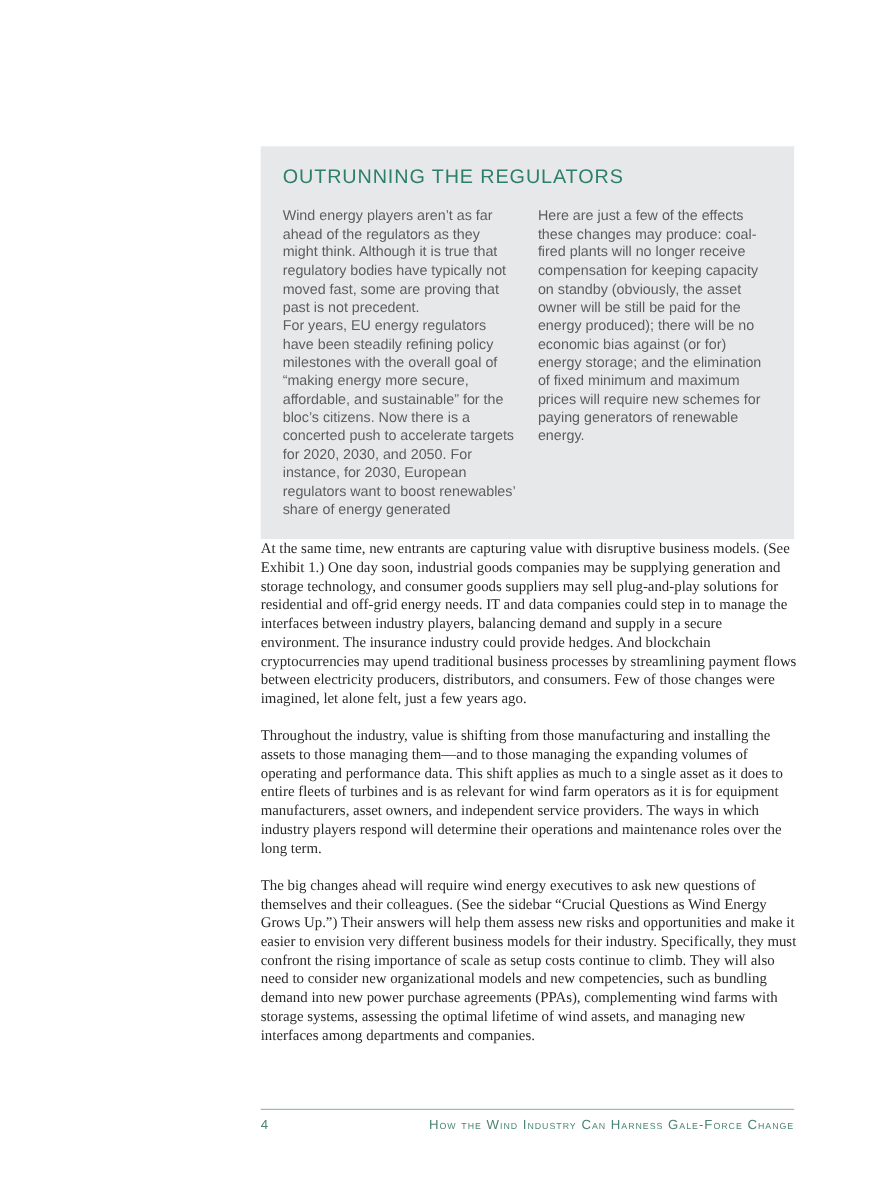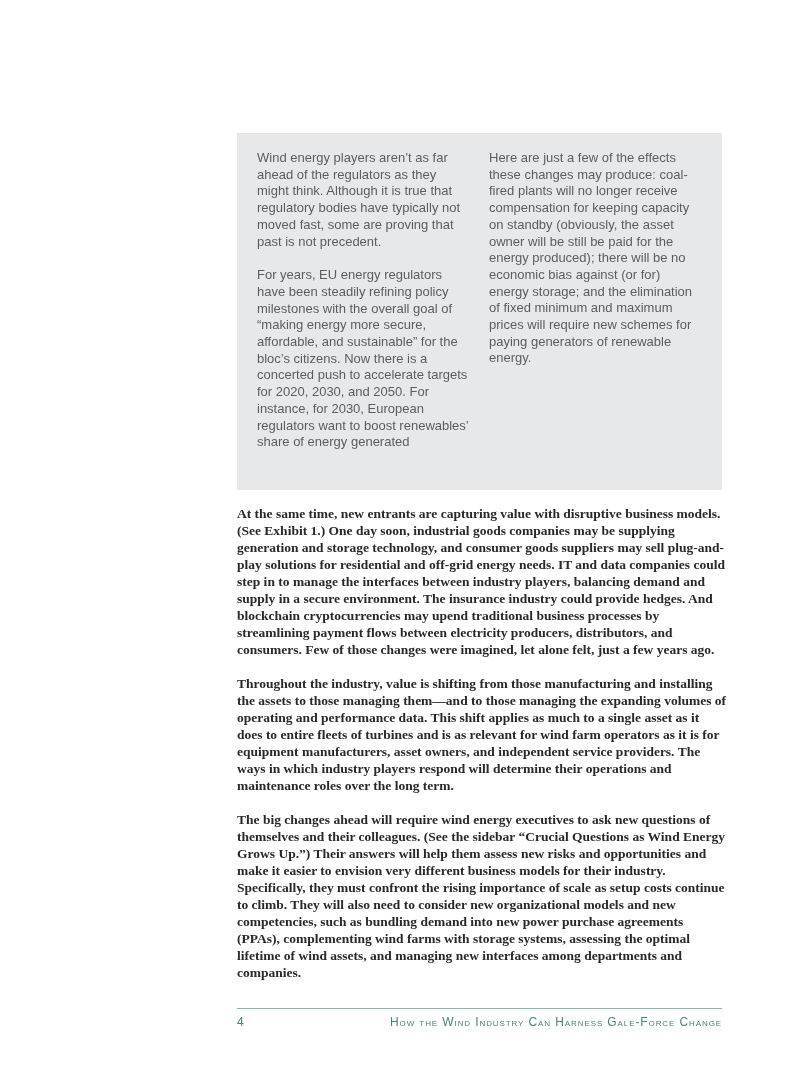--- a/index.html
+++ b/index.html
@@ -37,31 +37,29 @@
     gap: 20px;
   }
   .sidebar-col {
     width: 212px;
   }
   .sidebar-col p {
     font-family: "Liberation Sans", sans-serif;
     font-size: 13px;
     line-height: 16.7px;
     color: #5c5d5f;
-    margin-bottom: 17px;
   }
   .sidebar-col p:last-child { margin-bottom: 0; }
 
   
   .body-text {
     position: absolute;
     left: 237px;
-    top: 505px;
+    top: 490px;
     width: 490px;
-    font-weight: bold;
   }
   .body-text p {
     font-family: "Liberation Serif", serif;
     font-size: 13.5px;
     line-height: 17px;
     color: #2b2829;
     margin-bottom: 17px;
   }
   .body-text p:last-child { margin-bottom: 14px; }
 
@@ -90,20 +88,21 @@
     color: #4b8374;
     text-align: center;
   }
 </style>
 </head>
 <body>
 
 <div class="page">
 
   <div class="sidebar-box">
+    <div class="sidebar-title">OUTRUNNING THE REGULATORS</div>
     <div class="sidebar-columns">
       <div class="sidebar-col">
         <p>Wind energy players aren’t as far ahead of the regulators as they might think. Although it is true that regulatory bodies have typically not moved fast, some are proving that past is not precedent.</p>
         <p>For years, EU energy regulators have been steadily refining policy milestones with the overall goal of “making energy more secure, affordable, and sustainable” for the bloc’s citizens. Now there is a concerted push to accelerate targets for 2020, 2030, and 2050. For instance, for 2030, European regulators want to boost renewables’ share of energy generated</p>
       </div>
       <div class="sidebar-col">
         <p>Here are just a few of the effects these changes may produce: coal-fired plants will no longer receive compensation for keeping capacity on standby (obviously, the asset owner will be still be paid for the energy produced); there will be no economic bias against (or for) energy storage; and the elimination of fixed minimum and maximum prices will require new schemes for paying generators of renewable energy.</p>
       </div>
     </div>
   </div>

